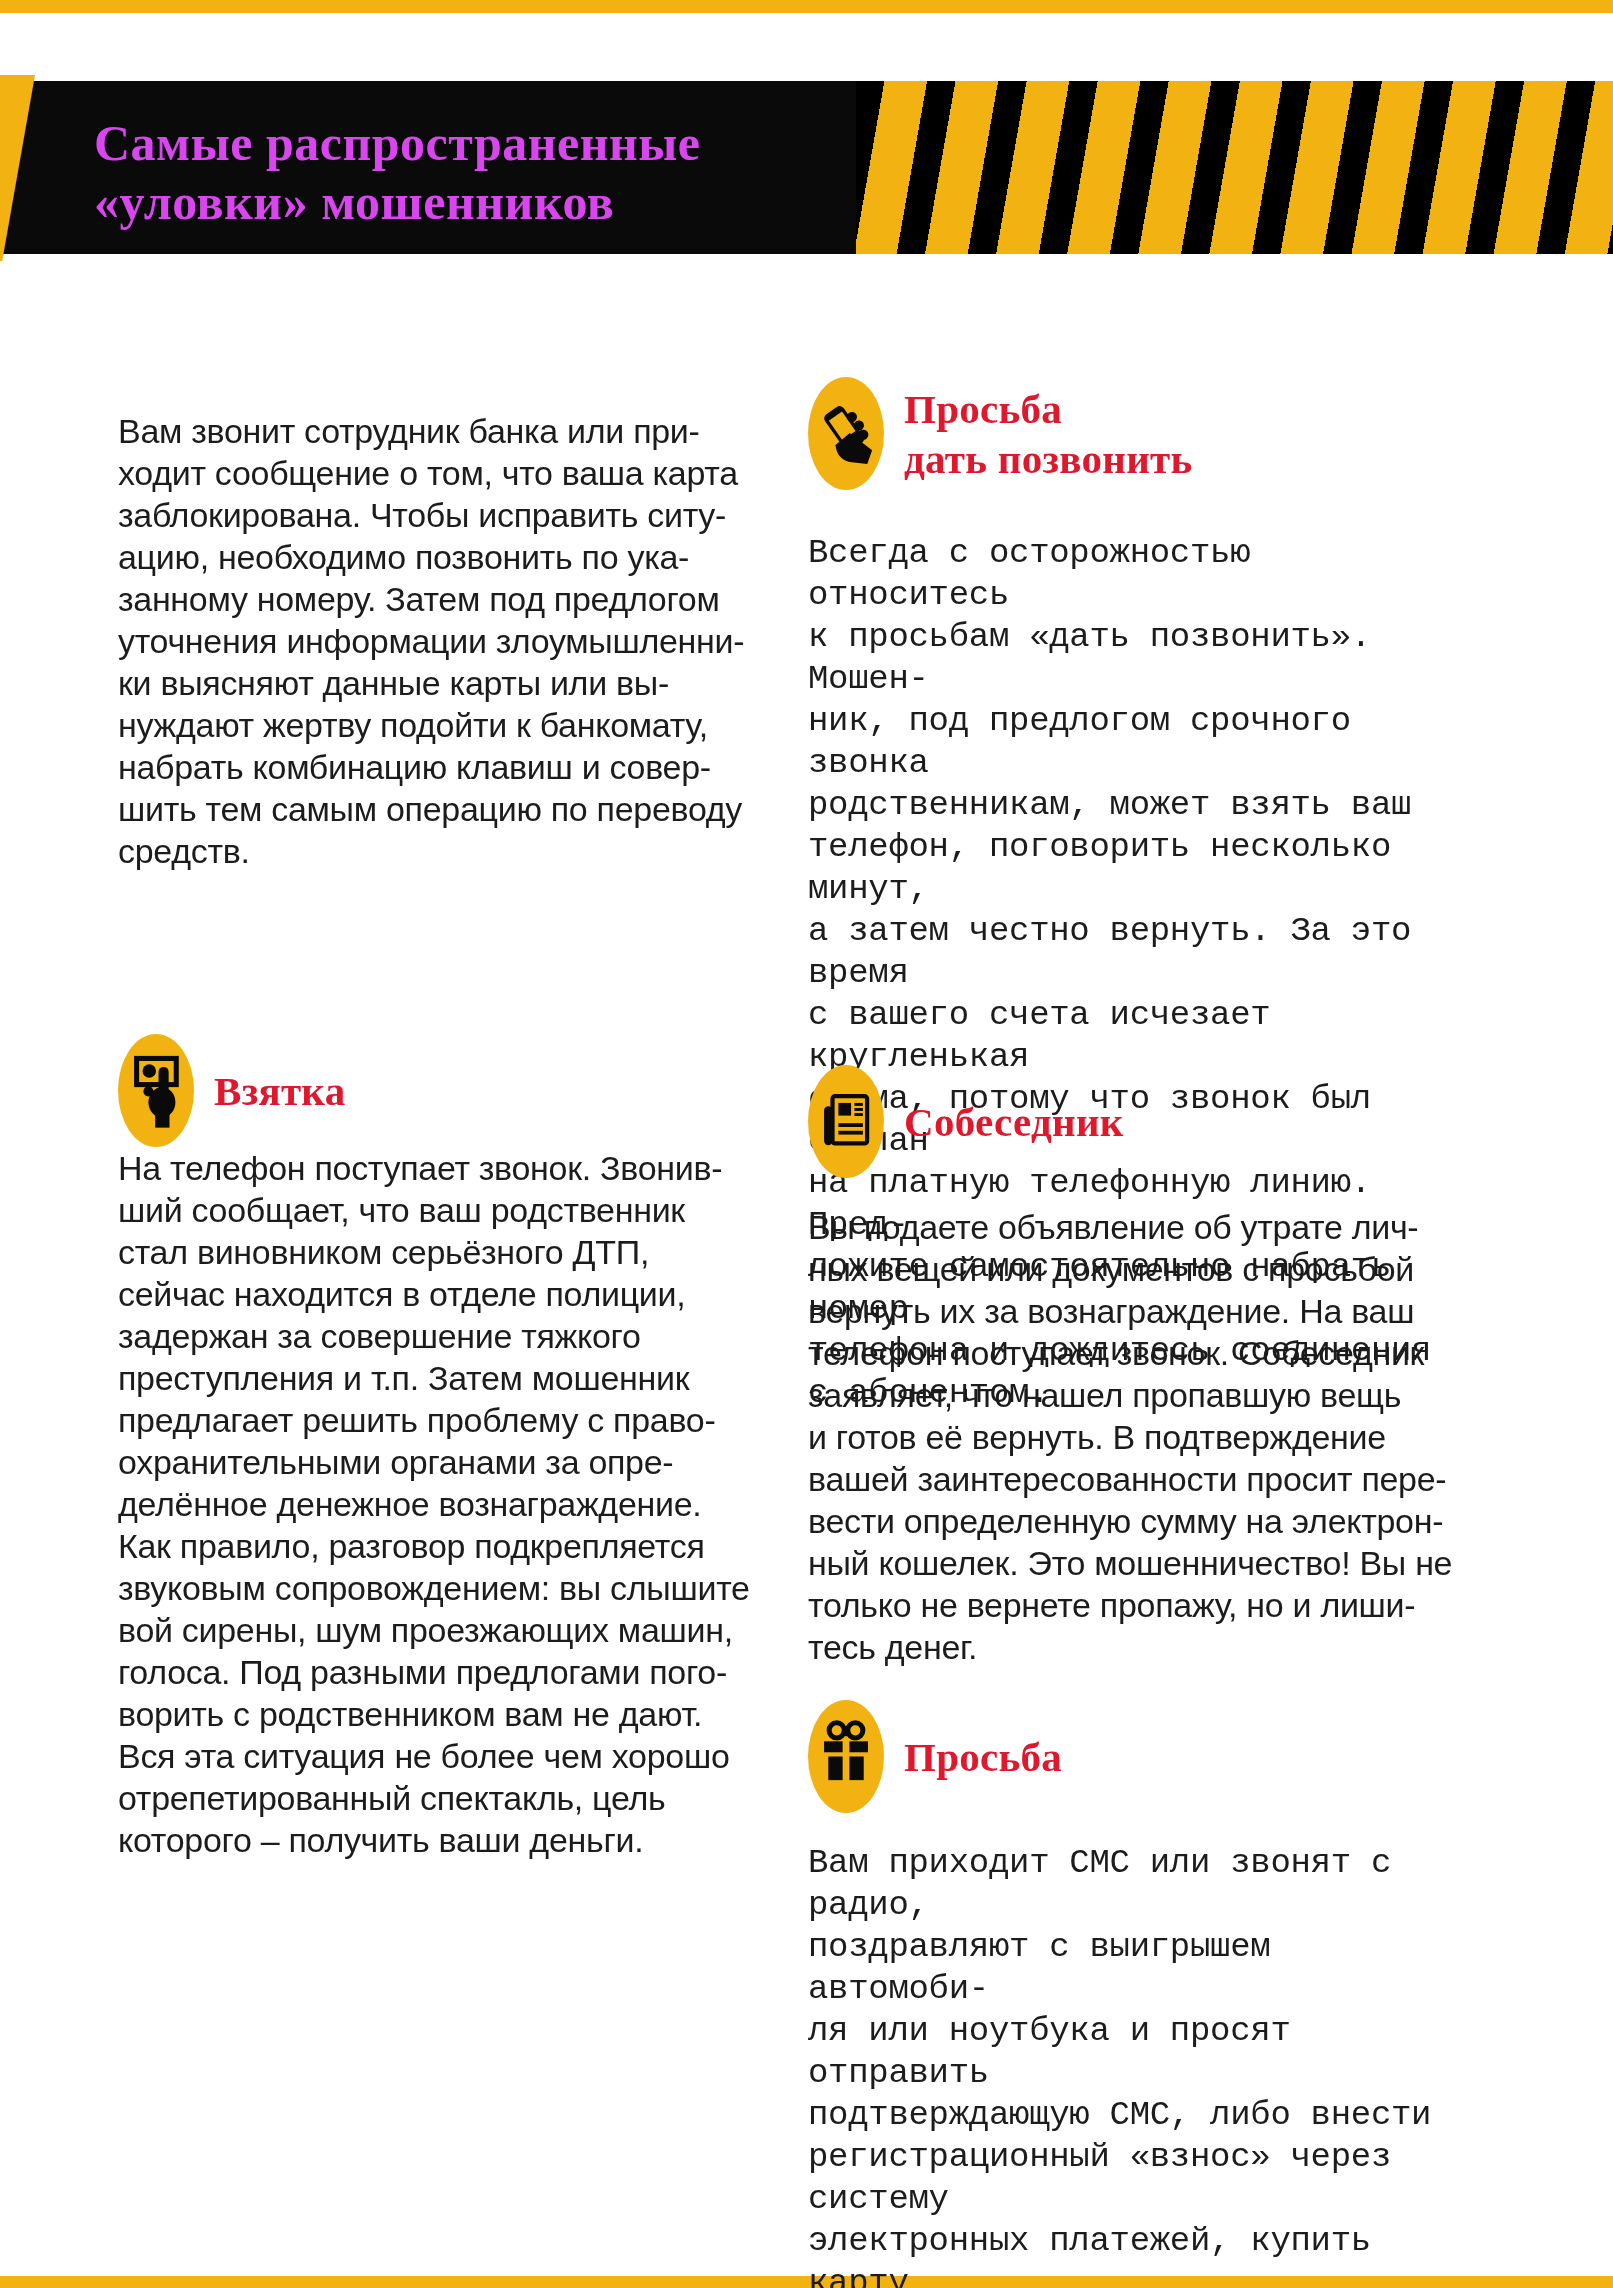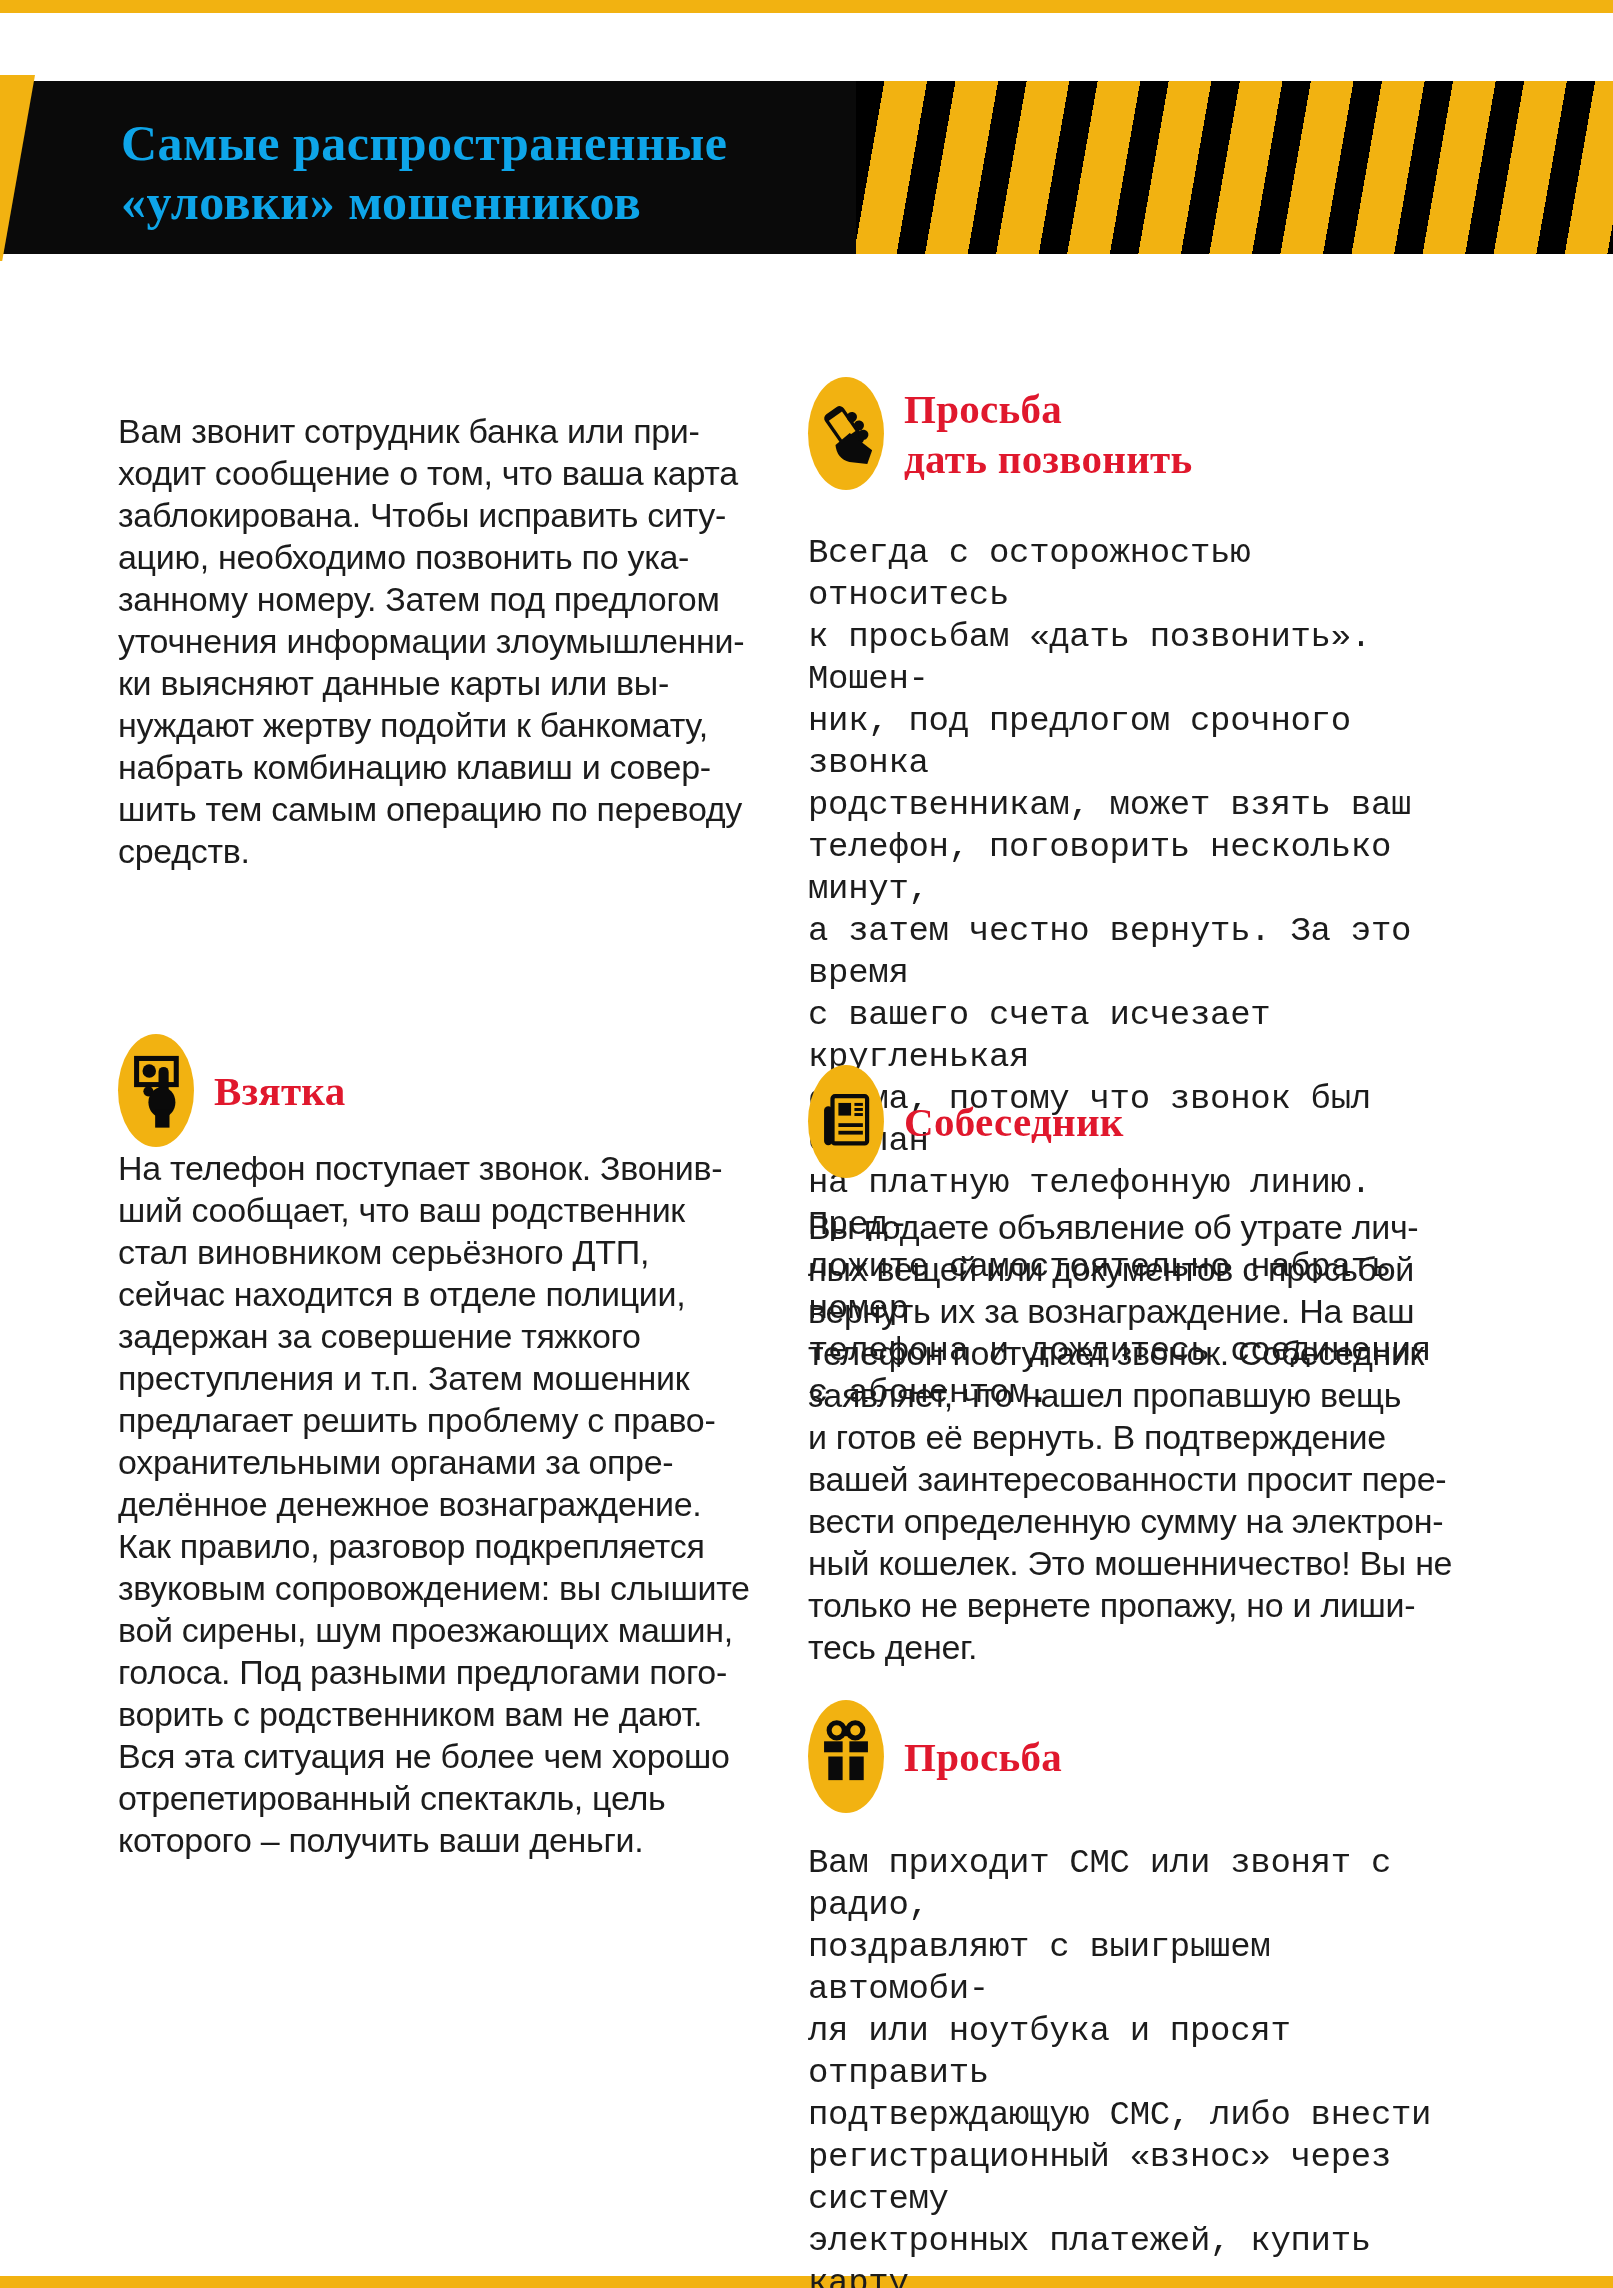--- a/index.html
+++ b/index.html
@@ -23,22 +23,22 @@
   .banner{position:absolute;left:0;top:81px;width:1613px;height:173px;background:var(--ink);}
   .banner .wedge{
     position:absolute;left:-26px;top:-6.5px;width:61px;height:186px;
     background:var(--yellow);transform:skewX(-10deg);transform-origin:top center;
   }
   .banner .stripes{
     position:absolute;right:0;top:0;width:757px;height:173px;
     background:repeating-linear-gradient(100deg,#000 0 28px,var(--yellow) 28px 70px);
   }
   .banner-title{
-    position:absolute;left:121px;top:33px;
-    color:#0ea5e9;font-family:"Liberation Serif",serif;font-weight:bold;
+    position:absolute;left:94px;top:33px;
+    color:#d946ef;font-family:"Liberation Serif",serif;font-weight:bold;
     font-size:50px;line-height:59px;letter-spacing:0.5px;white-space:pre-line;
   }
 
   
   .section{position:absolute;}
   .sec-head{display:flex;align-items:center;gap:20px;}
   .badge{
     flex:0 0 auto;width:76px;height:113px;border-radius:50%;
     background:var(--yellow);display:flex;align-items:center;justify-content:center;
   }

